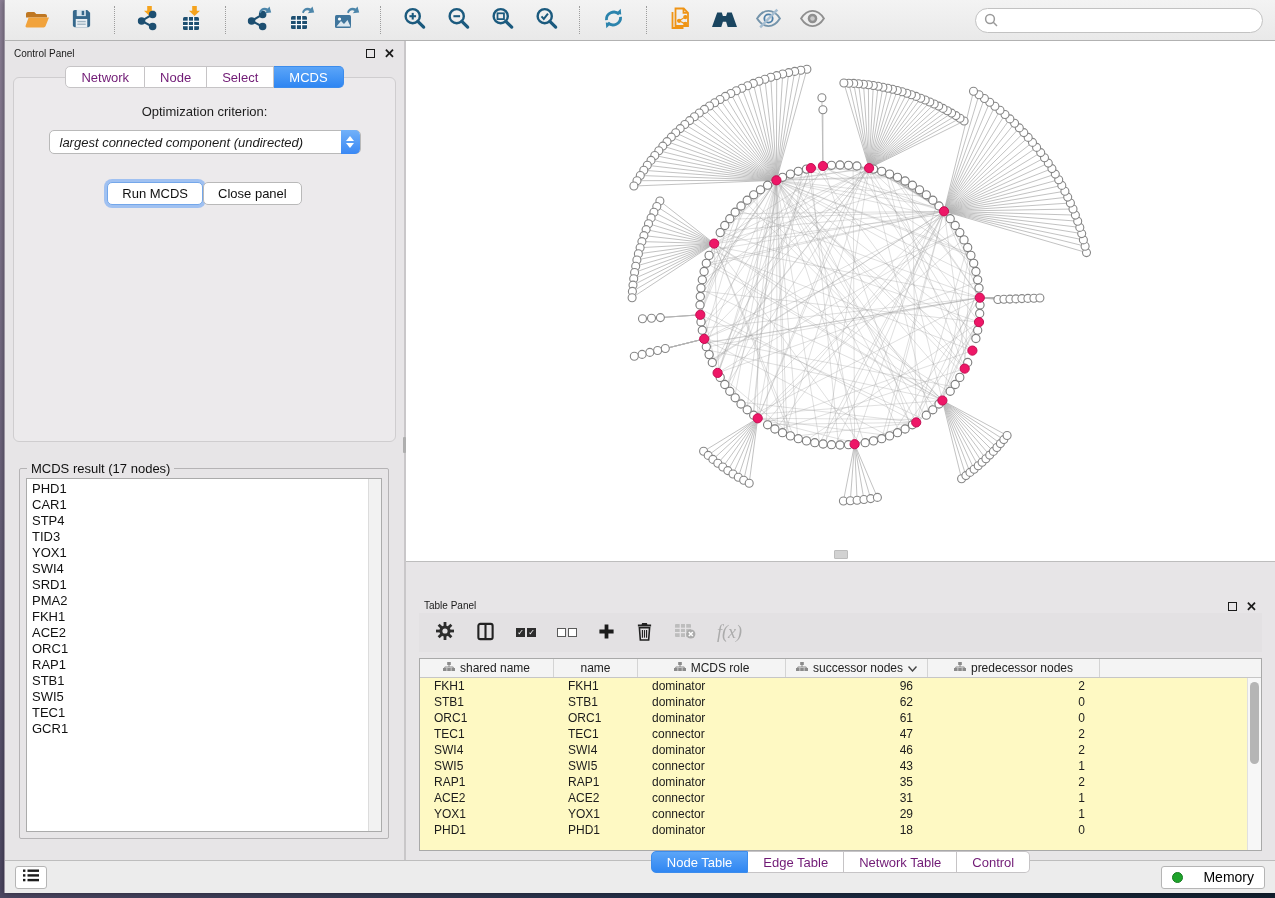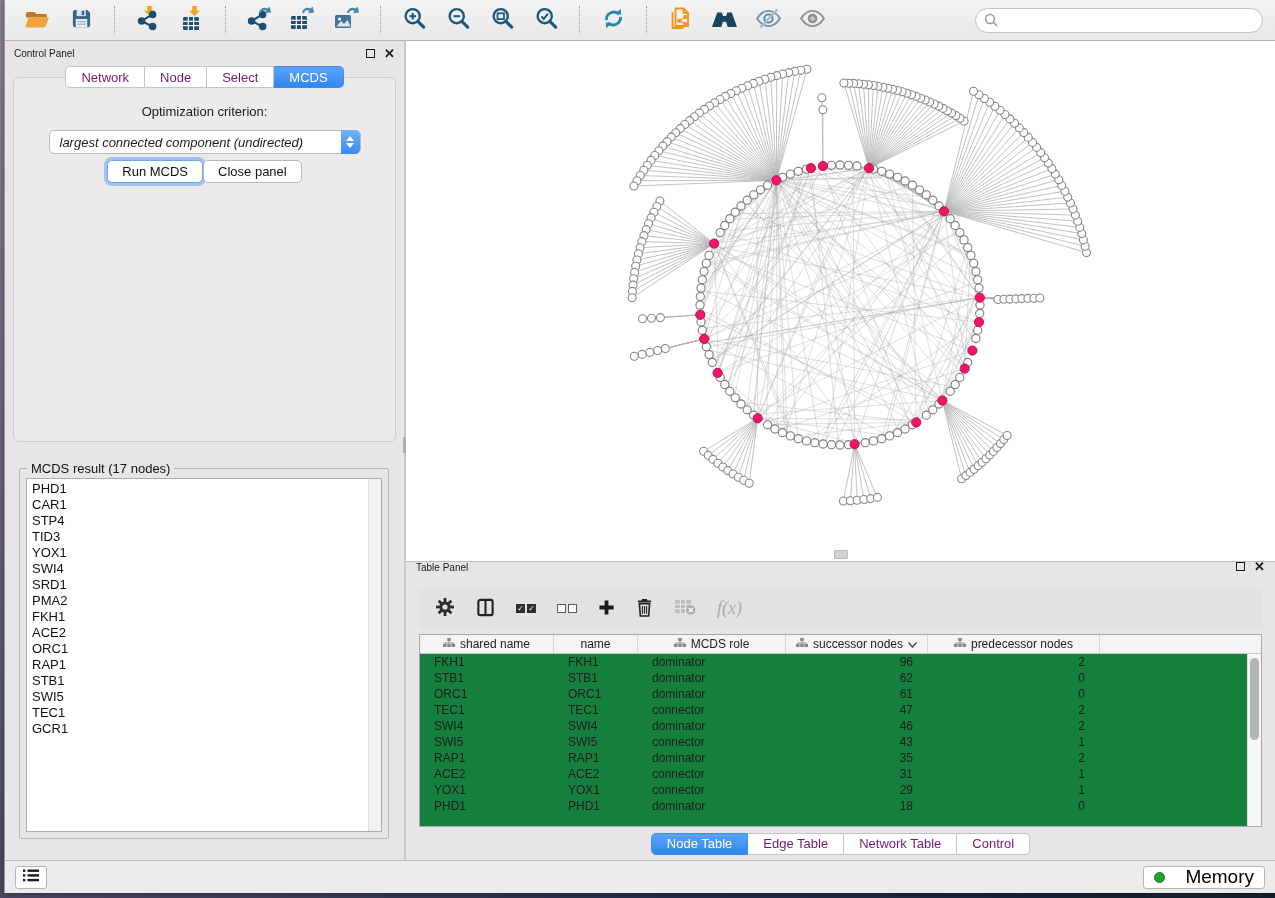--- a/index.html
+++ b/index.html
@@ -52,21 +52,21 @@
     border-radius:5px; display:flex; align-items:center; position:relative; font-size:13px;font-style:italic;
   }
   .combo-text { padding-left:10px; white-space:nowrap; overflow:hidden; }
   .combo-step {
     position:absolute; right:0; top:-1px; width:19px; height:24px; border-radius:0 5px 5px 0;
     background:linear-gradient(#72b1f9,#3a88f4); display:flex; flex-direction:column; align-items:center; justify-content:center; gap:2px;
   }
   .combo-step .up, .combo-step .dn { width:0; height:0; border-left:4px solid transparent; border-right:4px solid transparent; }
   .combo-step .up { border-bottom:5px solid #fff; }
   .combo-step .dn { border-top:5px solid #fff; }
-  .cp-buttons { display:flex; justify-content:center; margin-top:6px; }
+  .cp-buttons { display:flex; justify-content:center; margin-top:28px; }
   .btn {
     background:#fff; border:1px solid #b9b9b9; border-radius:5px; height:23px; padding:0 14px;
     font-size:13px; font-family:inherit; color:#111; cursor:default;
   }
   .btn.focused { box-shadow:0 0 0 3px rgba(110,165,245,.6); border-color:#74a7ea; }
   .result-group {
     position:absolute; left:14px; right:15px; top:427px; bottom:21px;
     border:1px solid #b5b3b5; border-radius:2px;
   }
   .result-title {
@@ -89,49 +89,49 @@
   .light { width:12px; height:12px; border-radius:50%; }
   .light.red { background:#fc5b57; border:1px solid #dd4340; }
   .light.yellow { background:#fdbe41; border:1px solid #dfa133; }
   .light.green { background:#35c84a; border:1px solid #27a83a; }
   .net-title { width:100%; text-align:center; font-size:13px; color:#2b2b2b; }
   .net-canvas { flex:1; background:#fff; position:relative; }
   .net-canvas svg { position:absolute; left:0; top:0; }
   .h-handle { position:absolute; bottom:2px; left:50%; margin-left:-7px; width:14px; height:9px; background:#d2d2d2; border:1px solid #bdbdbd; border-radius:1px; }
   
   .table-panel { flex:1; display:flex; flex-direction:column; background:#e7e5e7; min-height:0; }
-  .tp-titlebar { height:25px; flex:0 0 25px; display:flex; align-items:flex-start; padding:0 10px; }
+  .tp-titlebar { height:25px; flex:0 0 25px; display:flex; align-items:flex-end; padding:0 18px;margin-top:24px; }
   .tp-toolbar {
     margin:2px 13px 6px; height:39px; flex:0 0 39px; background:#e3e1e3;
     display:flex; align-items:center; gap:21px; padding:0 16px;
   }
   .tp-tool { display:flex; align-items:center; cursor:default; background:none; border:none; }
   .check-pair { display:flex; gap:2px; }
   .cbx { width:9px; height:9px; background:#2d2d2d; color:#fff; font-size:8px; line-height:9px; text-align:center; }
   .cbx.empty { background:#fff; border:1.5px solid #5a5a5a; }
   .fx-label { font-family:"Liberation Serif", serif; font-style:italic; font-size:18px; color:#ababab; }
-  .tp-table { margin:0 13px; height:193px; flex:0 0 193px; background:#15803d; border:1px solid #a9a9a9; position:relative; overflow:hidden; }
+  .tp-table { margin:0 13px; height:193px; flex:0 0 193px; background:#fef9c3; border:1px solid #a9a9a9; position:relative; overflow:hidden; }
   .tbl-header {
     display:grid; grid-template-columns:134px 84px 148px 142px 172px 1fr;
     height:19px; background:#f4f4f4; border-bottom:1px solid #c6c6c6; font-size:12px; color:#222;
   }
   .th { position:relative; display:flex; align-items:center; justify-content:center; border-right:1px solid #d4d4d4; gap:5px; }
   .th:last-child,.th:nth-child(6) { border-right:none; }
   .th .hicon { position:relative; }
   .tbl-body { position:absolute; left:0; right:14px; top:19px; bottom:0; overflow:hidden; }
   .tr { display:grid; grid-template-columns:134px 84px 148px 142px 172px 1fr; height:16px; font-size:12px; align-items:center; }
   .td { padding-left:14px; white-space:nowrap; overflow:hidden; }
   .td.num { text-align:right; padding-left:0; padding-right:15px; }
   .tbl-scroll { position:absolute; right:0; top:19px; bottom:0; width:14px; background:#f7f7f7; border-left:1px solid #e0e0e0; }
   .tbl-thumb { position:absolute; left:2px; right:2px; top:4px; height:82px; background:#b5b5b5; border-radius:5px; }
   .tp-tabs { flex:1; display:flex; justify-content:center; align-items:center; }
   
   .statusbar { height:33px; flex:0 0 33px; background:#ececec; border-top:1px solid #bdbdbd; display:flex; align-items:center; padding:0 10px; }
   .status-btn { background:#fff; border:1px solid #b5b5b5; border-radius:3px; height:23px; display:flex; align-items:center; padding:0 6px; gap:6px; cursor:default; }
-  .memory-btn { margin-left:auto; padding:0 10px; font-size:19px;gap:20px; }
+  .memory-btn { margin-left:auto; padding:0 10px; font-size:14px;gap:20px; }
   .mem-dot { width:11px; height:11px; border-radius:50%; background:#1ea32b; border:1px solid #157c20; }
 </style>
 </head>
 <body>
 
 <div class="app">
 
   <div class="toolbar">
     <div class="toolbar-icons">
         <button class="tool-btn">

